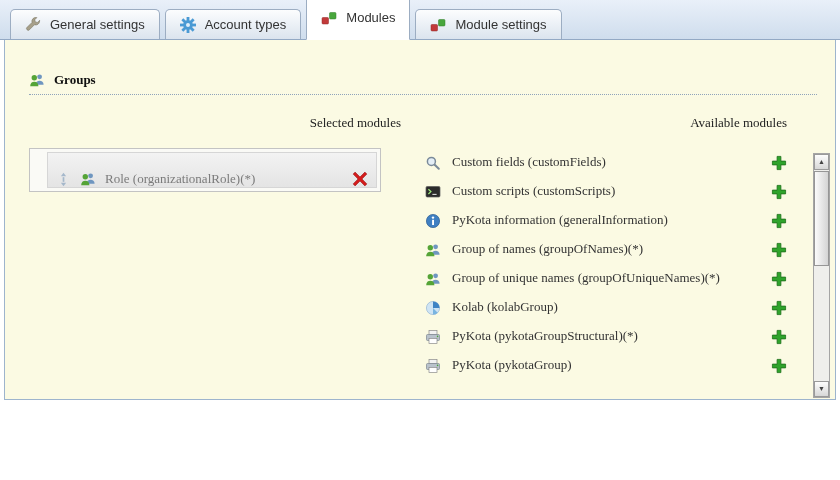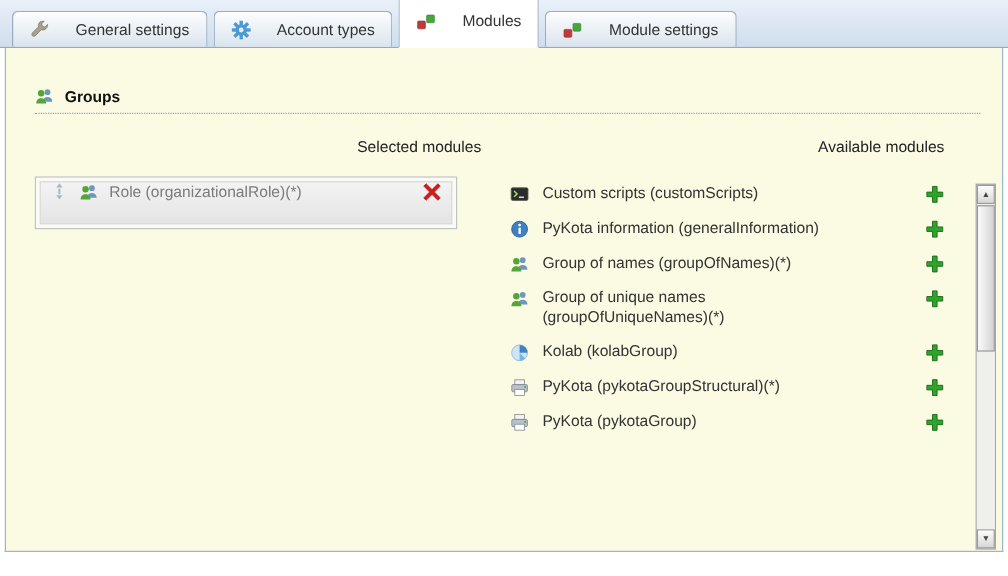--- a/index.html
+++ b/index.html
@@ -3,41 +3,41 @@
 <meta charset="utf-8">
 <style>
   *{box-sizing:border-box;margin:0;padding:0;}
   html,body{width:840px;height:480px;overflow:hidden;}
   body{font-family:"Liberation Sans",sans-serif;background:#fff;font-size:13px;color:#333;}
   .window{width:840px;height:480px;position:relative;background:#fff;overflow:hidden;}
 
   
   .tabbar{height:40px;background:linear-gradient(var(--tabbar-bg,#e9f0f9),#cfdded);
           border-bottom:1px solid #93a9c4;display:flex;align-items:flex-end;gap:5px;padding:0 0 0 10px;}
-  .tab{display:flex;align-items:center;gap:22px;height:30px;padding:0 14px;
+  .tab{display:flex;align-items:center;gap:9px;height:30px;padding:0 14px;
        border:1px solid #9cadc2;border-bottom:none;border-radius:5px 5px 0 0;
        background:linear-gradient(#fcfdfe,#dbe4ee);color:#333;cursor:pointer;white-space:nowrap;position:relative;}
   .tab.active{background:#fff;height:45px;margin-bottom:-1px;border-bottom:1px solid #fff;z-index:2;}
   .tab-label{font-size:13px;}
 
   
-  .panel{margin:0 4px;height:420px;background:var(--panel-bg,#fbfae3);
-         border:1px solid #9db4cd;border-top:none;position:relative;overflow:hidden;}
+  .panel{margin:0 4px;height:360px;background:var(--panel-bg,#fbfae3);
+         border:1px solid #9db4cd;border-top:none;position:relative;overflow:hidden;font-family:Liberation Serif, serif;}
   .section-header{display:flex;align-items:center;gap:9px;margin:32px 18px 0 24px;
                   padding-bottom:6px;border-bottom:1px dotted #8fa3ba;}
   .section-title{font-weight:bold;color:#101010;}
 
   .cols{display:flex;margin:20px 18px 0 24px;}
   .col-left{width:372px;flex:0 0 372px;}
   .col-right{width:362px;flex:0 0 362px;margin-left:24px;}
   .col-heading{color:#222;margin-bottom:17px;text-align:right;}
 
   .selected-box{width:352px;border:1px solid #c3c3c3;background:#fafaf6;padding:3px;}
-  .sel-row{display:flex;align-items:flex-start;gap:9px;height:36px;padding:0 8px;
-           background:linear-gradient(#f3f3f3,#e4e4e4);border:1px solid #d6d6d6;cursor:move;}
+  .sel-row{display:flex;align-items:flex-end;gap:9px;height:36px;padding:0 8px;
+           background:linear-gradient(#f3f3f3,#e4e4e4);border:1px solid #d6d6d6;cursor:move;margin-left:14px;}
   .sel-label{color:#7b7b7b;}
   .sel-row .del{margin-left:auto;cursor:pointer;}
   .drag{opacity:.85;}
 
   .av-row{display:flex;align-items:flex-start;gap:11px;padding:6px 0 6px 0;}
   .av-row .icon{margin-top:1px;}
   .av-label{color:#333;max-width:272px;line-height:1.25;}
   .av-row .add{margin-left:auto;cursor:pointer;}
 
   .icon{width:16px;height:16px;display:inline-flex;flex:0 0 16px;}
@@ -144,20 +144,34 @@
             </div>
           </div>
       </div>
 
       <div class="col-right">
         <div class="col-heading">Available modules</div>
         <div class="available-list" id="availableList">
             <div class="av-row">
               <span class="icon">
                 <svg viewBox="0 0 16 16">
+                  <circle cx="6.4" cy="6.4" r="4" fill="#e4eef6" stroke="#7a8a99" stroke-width="1.5"></circle>
+                  <path d="M9.7 9.7l4.1 4.1" stroke="#7a8a99" stroke-width="2" stroke-linecap="round"></path>
+                </svg>
+              </span>
+              <span class="av-label">Custom fields (customFields)</span>
+              <span class="icon add">
+                <svg viewBox="0 0 16 16">
+                  <path d="M6.1 1.4h3.8v4.7h4.7v3.8H9.9v4.7H6.1V9.9H1.4V6.1h4.7z" fill="var(--accent-green,#2fa32b)" stroke="#1d6f1a" stroke-width=".8"></path>
+                </svg>
+              </span>
+            </div>
+            <div class="av-row">
+              <span class="icon">
+                <svg viewBox="0 0 16 16">
                   <rect x="1" y="2.5" width="14" height="10.5" rx="1.2" fill="#2b2b2b" stroke="#5a5a5a" stroke-width=".7"></rect>
                   <path d="M3.4 5.2l2.5 2.4-2.5 2.4" stroke="#9fe87a" stroke-width="1.2" fill="none"></path>
                   <path d="M7.4 10.4h4.2" stroke="#dddddd" stroke-width="1.1"></path>
                 </svg>
               </span>
               <span class="av-label">Custom scripts (customScripts)</span>
               <span class="icon add">
                 <svg viewBox="0 0 16 16">
                   <path d="M6.1 1.4h3.8v4.7h4.7v3.8H9.9v4.7H6.1V9.9H1.4V6.1h4.7z" fill="var(--accent-green,#2fa32b)" stroke="#1d6f1a" stroke-width=".8"></path>
                 </svg>

